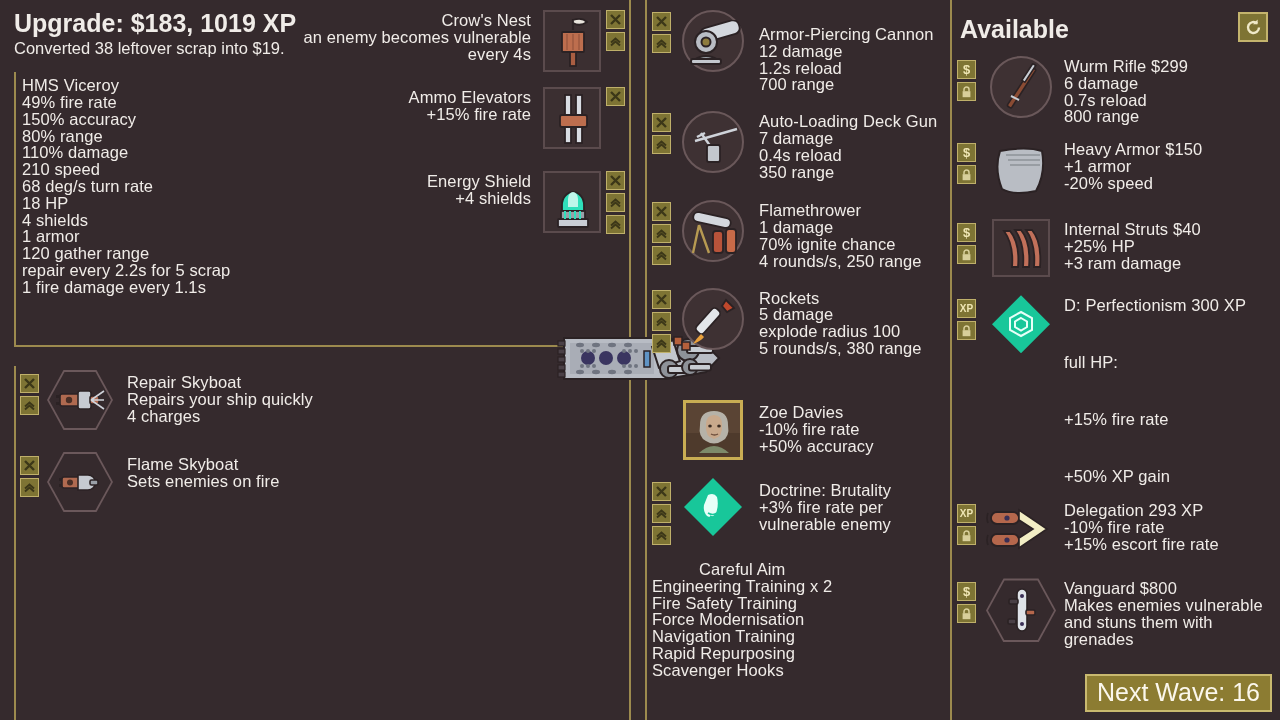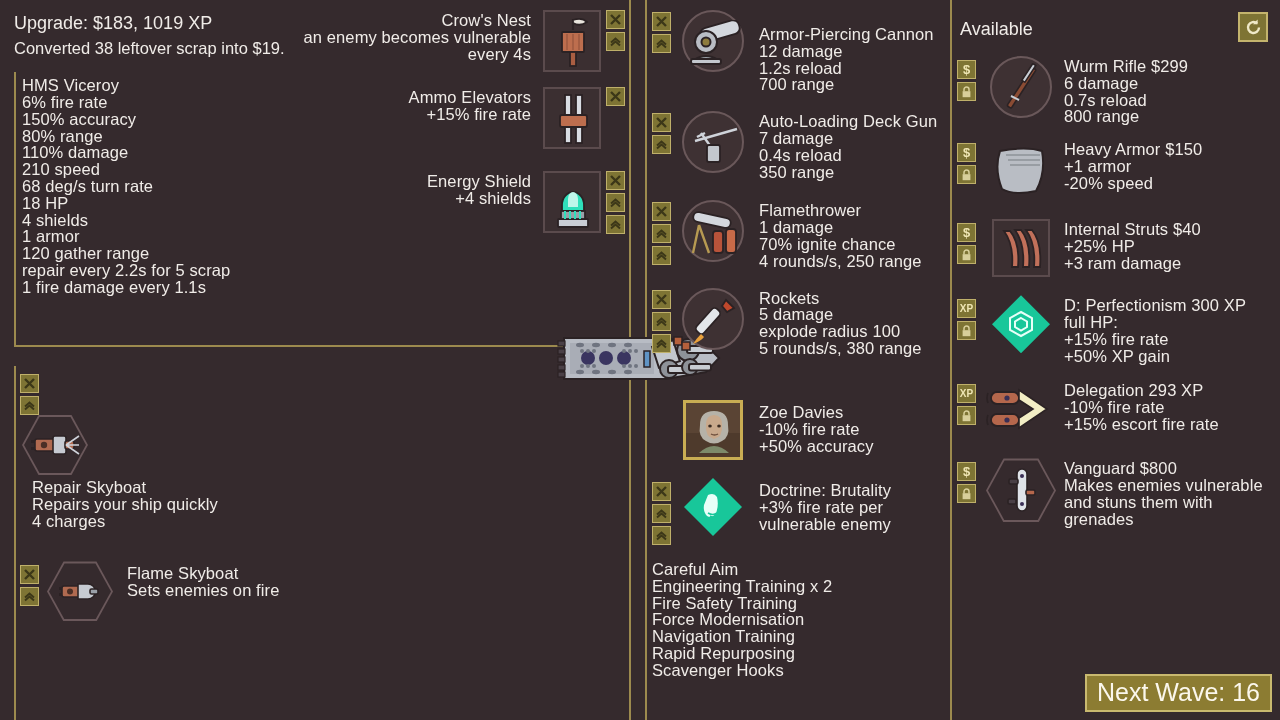--- a/index.html
+++ b/index.html
@@ -7,21 +7,21 @@
     width: 1280px; height: 720px;
     background: #352a2d;
     font-family: "Liberation Sans", sans-serif;
     color: #f0ece8;
     overflow: hidden;
   }
   #root { position: relative; width: 1280px; height: 720px; }
 
   
   .ln { font-size: 16.5px; line-height: 16.8px; white-space: nowrap; letter-spacing: .1px; }
-  .title-lg { font-size: 18px; line-height: 30px; white-space: nowrap; font-weight: 400; }
+  .title-lg { font-size: 25px; line-height: 30px; white-space: nowrap; font-weight: 700; }
   .title-md { font-size: 16.5px; line-height: 20px; }
 
   
   .badge {
     width: 19px; height: 19px;
     background: #7e7434;
     border: 1px solid #bfb06a;
     display: flex; align-items: center; justify-content: center;
     font-size: 12px; line-height: 1; color: #2f2b18;
     font-family: "Liberation Sans", sans-serif;
@@ -108,37 +108,37 @@
   <div class="hline" style="left:14px;top:345px;width:616px;"></div>
   <div class="vline" style="left:14px;top:366px;height:354px;"></div>
   <div class="vline" style="left:629px;top:0px;height:346px;"></div>
   <div class="vline" style="left:629px;top:368px;height:352px;"></div>
   <div class="vline" style="left:645px;top:0px;height:720px;"></div>
   <div class="vline" style="left:950px;top:0px;height:720px;"></div>
 
   <div style="position:absolute;left:22px;top:77px;">
     <div class="ln" style="margin-bottom:.3px">HMS Viceroy</div>
     <div id="stats-lines">
-        <div class="ln">6% fire rate</div>
+        <div class="ln">49% fire rate</div>
         <div class="ln">150% accuracy</div>
         <div class="ln">80% range</div>
         <div class="ln">110% damage</div>
         <div class="ln">210 speed</div>
         <div class="ln">68 deg/s turn rate</div>
         <div class="ln">18 HP</div>
         <div class="ln">4 shields</div>
         <div class="ln">1 armor</div>
         <div class="ln">120 gather range</div>
         <div class="ln">repair every 2.2s for 5 scrap</div>
         <div class="ln">1 fire damage every 1.1s</div>
       </div>
   </div>
 
   <div id="skyboat-list" style="position:absolute;left:20px;top:370px;">
-      <div class="row" style="margin-bottom:32px;flex-direction:column;">
+      <div class="row" style="margin-bottom:22px;">
         <div class="badge-col" style="margin-top: 4px; margin-right: 6px;">
           <div class="badge">
             <svg width="13" height="13" viewBox="0 0 13 13">
               <path d="M2 2 L11 11 M11 2 L2 11" stroke="#3c3718" stroke-width="2.4" fill="none"></path>
             </svg>
           </div>
           <div class="badge">
             <svg width="13" height="13" viewBox="0 0 13 13">
               <path d="M2 7.5 L6.5 3.5 L11 7.5 M2 10.5 L6.5 6.5 L11 10.5" stroke="#3c3718" stroke-width="1.9" fill="none"></path>
             </svg>
@@ -565,21 +565,21 @@
         </div>
         <div class="txtblock" style="margin-left:10px;margin-top:4px;">
           <div class="ln">Doctrine: Brutality</div>
           <div class="ln">+3% fire rate per</div>
           <div class="ln">vulnerable enemy</div>
         </div>
       </div>
     </div>
 
   <div id="training-list" style="position:absolute;left:652px;top:561px;">
-      <div class="ln" style="line-height: 16.8px;">Careful Aim</div>
+      <div class="ln" style="line-height: 16.8px; text-align: center;">Careful Aim</div>
       <div class="ln" style="line-height: 16.8px;">Engineering Training x 2</div>
       <div class="ln" style="line-height: 16.8px;">Fire Safety Training</div>
       <div class="ln" style="line-height: 16.8px;">Force Modernisation</div>
       <div class="ln" style="line-height: 16.8px;">Navigation Training</div>
       <div class="ln" style="line-height: 16.8px;">Rapid Repurposing</div>
       <div class="ln" style="line-height: 16.8px;">Scavenger Hooks</div>
     </div>
 
   <div style="position:absolute;left:960px;top:14px;">
     <div class="title-lg">Available</div>
@@ -690,21 +690,21 @@
           <div class="diamond">
             <div class="dbg"></div>
             <div style="position:absolute;left:15px;top:15px;"><svg width="28" height="28" viewBox="0 0 28 28">
                 <g fill="none" stroke="#e8fff8" stroke-width="2">
                   <path d="M14 2 L25 8 L25 20 L14 26 L3 20 L3 8 Z"></path>
                   <path d="M14 8 L20 11.5 L20 17 L14 20.5 L8 17 L8 11.5 Z"></path>
                 </g>
               </svg></div>
           </div>
         </div>
-        <div class="txtblock" style="margin-left:6px;margin-top:2px;">
+        <div class="txtblock" style="margin-left:6px;margin-top:2px;gap:40px;">
           <div class="ln">D: Perfectionism 300 XP</div>
           <div class="ln">full HP:</div>
           <div class="ln">+15% fire rate</div>
           <div class="ln">+50% XP gain</div>
         </div>
       </div>
       <div class="row" style="margin-bottom:16px;">
         <div class="badge-col" style="margin-top: 4px; margin-right: 8px;">
           <div class="badge" style="font-size: 10px; font-weight: bold; color: rgb(239, 230, 180);">XP</div>
           <div class="badge">

